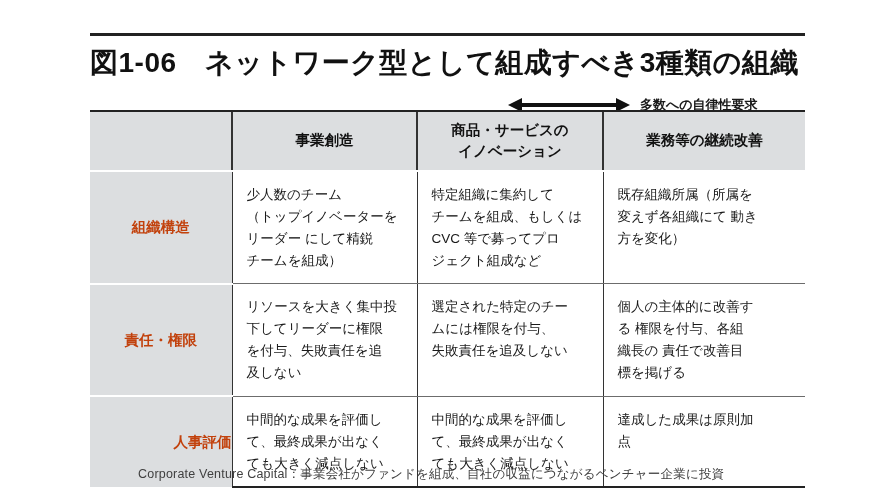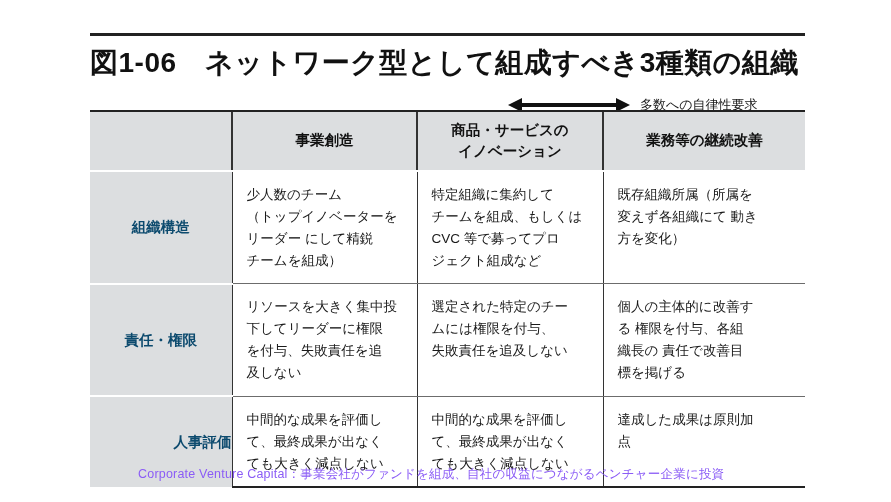--- a/index.html
+++ b/index.html
@@ -54,20 +54,21 @@
     color: #1a1a1a;
     white-space: nowrap;
   }
   .axis-label.left {
     position: absolute;
     left: 141px;
   }
   .axis-label.right {
     position: absolute;
     left: 550px;
+    font-weight: bold;
   }
   .arrow-wrap {
     position: absolute;
     left: 418px;
     width: 122px;
     height: 14px;
   }
   .arrow-line {
     position: absolute;
     left: 12px;
@@ -136,40 +137,40 @@
   }
   .body-row td:first-child { border-left: 0; }
   .body-row.last td { border-bottom: 2.5px solid #222222; }
 
   td.rowlabel {
     background: #dcdee0;
     text-align: center;
     vertical-align: middle;
     font-size: 14.5px;
     font-weight: bold;
-    color: #0c4a6e;
+    color: #c2410c;
     border-bottom: 2px solid #ffffff !important;
   }
   .body-row.last td.rowlabel { border-bottom: 0 !important; text-align: right; }
 
   td.cell {
     padding: 12px 10px 12px 14px;
     font-size: 13.5px;
     line-height: 1.62;
     color: #1a1a1a;
   }
   .cell-text { white-space: pre-line; }
 
   
   .footnote {
     position: absolute;
     left: 138px;
     top: 466px;
     font-size: 12.5px;
-    color: #8b5cf6;
+    color: #404040;
     letter-spacing: 0.2px;
     white-space: nowrap;
   }
 </style>
 </head>
 <body>
 
 <div class="top-rule"></div>
 
 <div class="fig-title">図1-06　ネットワーク型として組成すべき3種類の組織</div>

